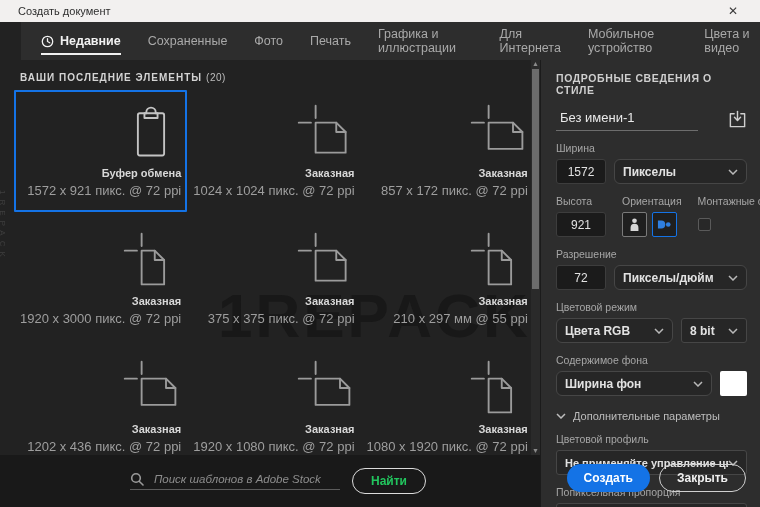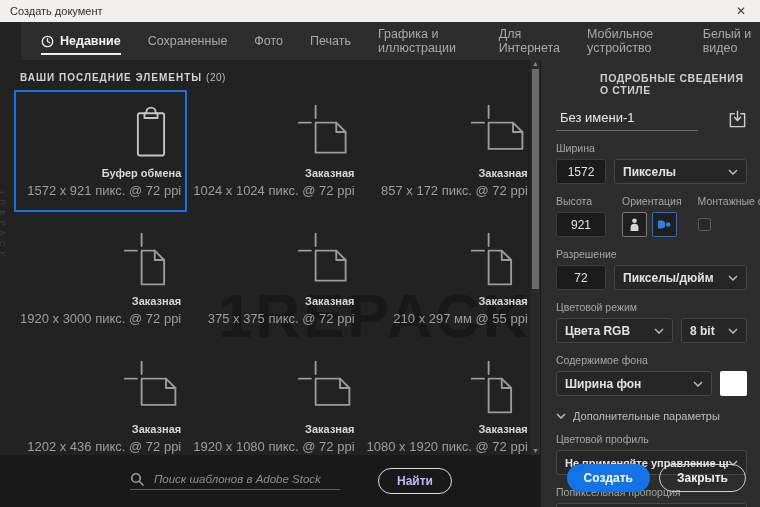--- a/index.html
+++ b/index.html
@@ -7,21 +7,21 @@
   body { font-family: "Liberation Sans", sans-serif; }
   .dialog {
     position: relative; width: 760px; height: 507px;
     background: #222222; overflow: hidden;
     box-shadow: 0 0 0 1px #8a8a8a;
   }
   
   .titlebar {
     position: absolute; top:0; left:0; right:0; height:22px;
     background:#f2f0ef; display:flex; align-items:center;
-    padding:0 10px; color:#2e2e2e; font-size:11px;
+    padding:0 18px; color:#2e2e2e; font-size:11px;
   }
   .titlebar .close {
     margin-left:auto; font-size:12px; color:#3a3a3a; cursor:default;
     padding:0 4px; line-height:22px;
   }
   
   .tabbar {
     position:absolute; top:22px; left:0; right:0; height:38px;
     background:#2d2d2d; display:flex; align-items:center;
     padding:0 0 0 20px; gap:27px;margin-left:21px;
@@ -63,59 +63,59 @@
   
   .scrollbar {
     position:absolute; top:0; right:0; width:9px; bottom:52px;
     background:#2a2a2a; z-index:3; display:flex; flex-direction:column; align-items:center;
   }
   .scrollbar .arrow { color:#8a8a8a; font-size:7px; line-height:8px; height:8px; }
   .scrollbar .thumb { width:7px; height:220px; background:#6b6b6b; margin-top:1px; }
   
   .searchbar {
     position:absolute; left:0; right:0; bottom:0; height:52px; background:#191919;
-    display:flex; align-items:center; padding-left:130px; z-index:4;gap:26px;
+    display:flex; align-items:center; padding-left:130px; z-index:4;
   }
   .search-input-wrap { display:flex; align-items:center; border-bottom:1px solid #5c5c5c; width:210px; padding-bottom:3px; }
   .search-input-wrap input {
     background:transparent; border:none; outline:none; color:#cfcfcf;
     font-size:11.5px; font-style:italic; width:180px; margin-left:10px;
     font-family:"Liberation Sans", sans-serif;
   }
   .search-input-wrap input::placeholder { color:#8d8d8d; }
   .find-btn {
-    margin-left:12px; background:transparent; color:#c4b5fd; font-size:12px; font-weight:bold;
+    margin-left:12px; background:transparent; color:#22c55e; font-size:12px; font-weight:bold;
     border:1.5px solid #dcdcdc; border-radius:15px; padding:5px 18px;
     font-family:"Liberation Sans", sans-serif;
   }
   
   .right {
     width:220px; background:#2d2d2d; border-left:1px solid #1b1b1b;
     position:relative; padding:10px 13px 0 15px; color:#cfcfcf;
   }
-  .panel-header { font-size:10.5px; letter-spacing:0.6px; color:#cfcfcf; font-weight:bold; margin-top:2px;margin-left:44px; }
+  .panel-header { font-size:10.5px; letter-spacing:0.6px; color:#cfcfcf; font-weight:bold; margin-top:2px; }
   .name-row { display:flex; align-items:flex-start; margin-top:14px;gap:20px; }
   .name-field {
     flex:1; border-bottom:1px solid #6d6d6d; padding:0 0 5px 4px;
     color:#e9e9e9; font-size:13px;
   }
   .save-icon { margin-left:10px; margin-bottom:2px; }
   .field-label { font-size:10.5px; color:#a6a6a6; margin:11px 0 5px; }
   .row { display:flex; gap:8px; }
   .num-input {
     width:50px; height:25px; background:#1b1b1b; border:1px solid #3d3d3d; border-radius:3px;
     color:#e2e2e2; font-size:12px; text-align:center; font-family:"Liberation Sans", sans-serif;
   }
   .dropdown {
     height:25px; background:#262626; border:1px solid #464646; border-radius:3px;
     display:flex; align-items:center; padding:0 8px; color:#e2e2e2; font-size:12px; font-weight:bold;
   }
   .dropdown .dd-label { flex:1; overflow:hidden; white-space:nowrap; }
   .dropdown.small-text .dd-label { font-size:11px; }
-  .grow { flex:1; }
+  .grow { flex:1;border-radius:6px; }
   .triple { display:flex; gap:16px; margin-top:11px; }
   .col { display:flex; flex-direction:column; }
   .col .field-label { margin:0 0 5px; }
   .orient-btns { display:flex; gap:5px; }
   .orient-btn {
     width:25px; height:25px; border:1px solid #7a7a7a; border-radius:2px; background:#1f1f1f;
     display:flex; align-items:center; justify-content:center;
   }
   .orient-btn.selected { border-color:#1473e6; }
   .checkbox {
@@ -161,21 +161,21 @@
       <div class="tab">
         <span>Графика и иллюстрации</span>
       </div>
       <div class="tab">
         <span>Для Интернета</span>
       </div>
       <div class="tab">
         <span>Мобильное устройство</span>
       </div>
       <div class="tab">
-        <span>Белый и видео</span>
+        <span>Цвета и видео</span>
       </div>
     </div>
 
   <div class="main">
 
     <div class="left">
       <div class="watermark-big">1REPACK</div>
       <div class="watermark-side">1REPACK</div>
 
       <div class="recent-header">

